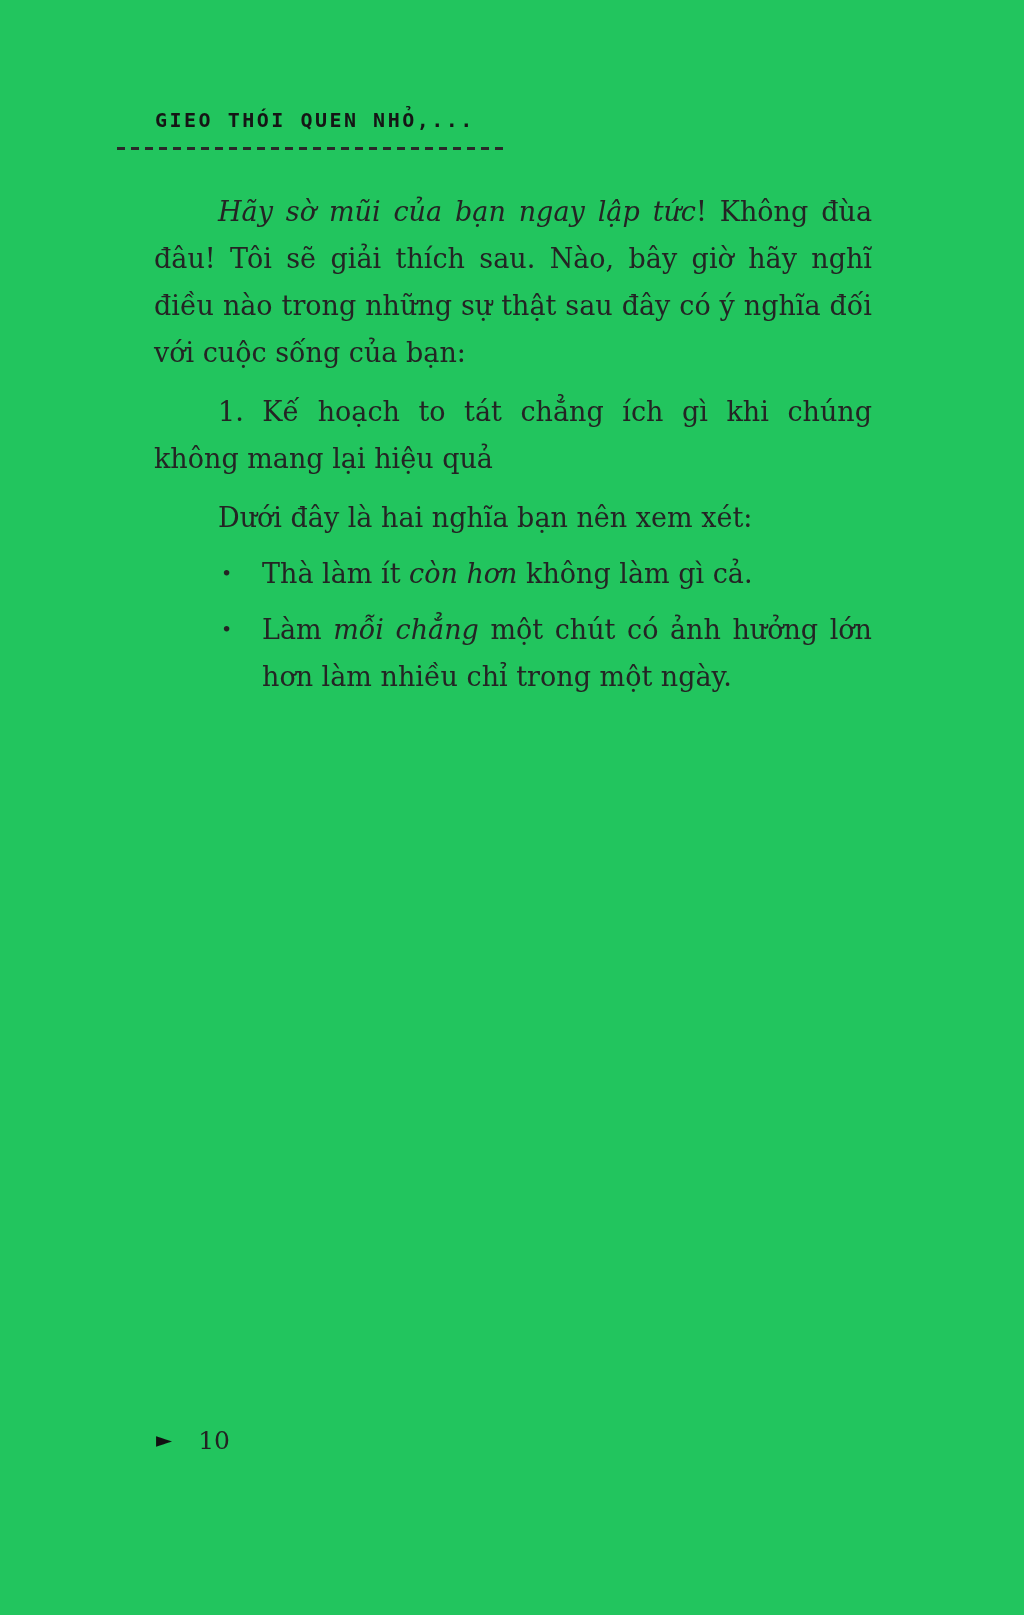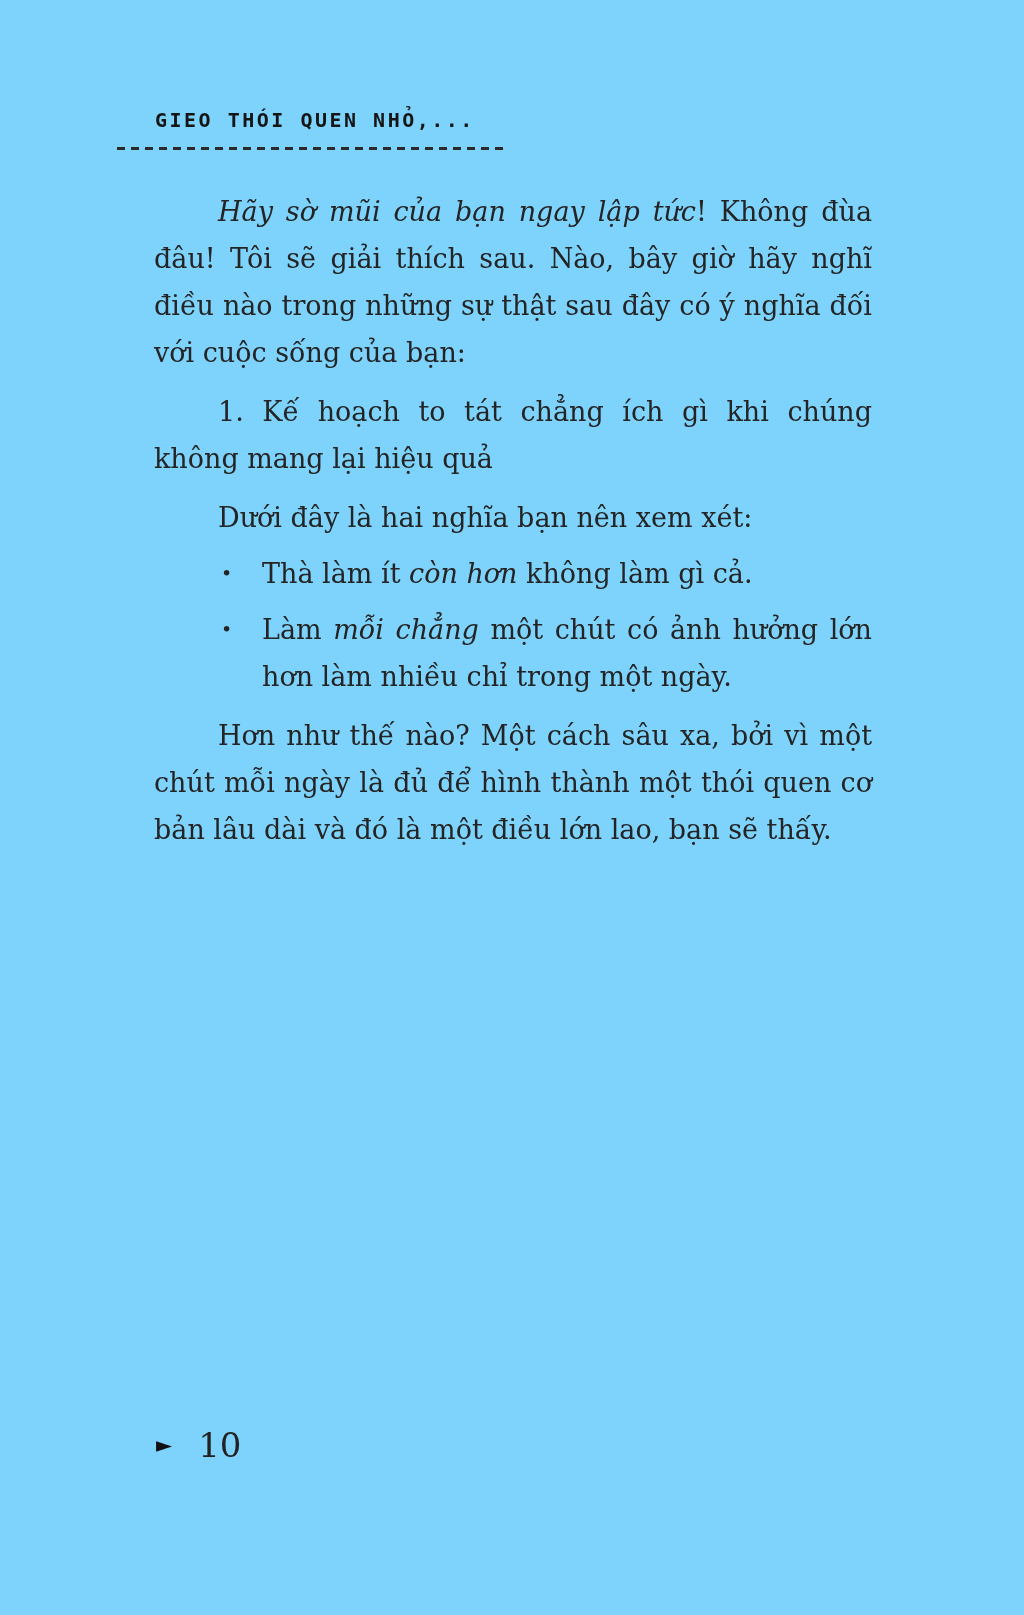--- a/index.html
+++ b/index.html
@@ -9,21 +9,21 @@
   body {
     width: 1024px;
     height: 1615px;
     background: #ffffff;
     font-family: "DejaVu Serif", "Liberation Serif", serif;
   }
   .page {
     position: relative;
     width: 1024px;
     height: 1615px;
-    background: #7dd3fc;
+    background: #22c55e;
     overflow: hidden;
     color: #232323;
   }
 
   
   .header-title {
     position: absolute;
     top: 108px;
     left: 155px;
     font-family: "DejaVu Sans Mono", "Liberation Mono", monospace;
@@ -85,21 +85,21 @@
     align-items: center;
     gap: 26px;
   }
   .marker {
     font-family: "DejaVu Sans", "Liberation Sans", sans-serif;
     font-size: 21px;
     color: #111111;
     line-height: 1;
   }
   .page-number {
-    font-size: 34px;
+    font-size: 25px;
     color: #222222;
     line-height: 1;
   }
 </style>
 </head>
 <body>
 
 <div class="page">
 
   <div class="header-title">GIEO THÓI QUEN NHỎ,...</div>
@@ -120,21 +120,20 @@
     <div class="bullet">
       <span class="dot">•</span>
       <span class="bullet-text">Thà làm ít <em>còn hơn</em> không làm gì cả.</span>
     </div>
 
     <div class="bullet">
       <span class="dot">•</span>
       <span class="bullet-text">Làm <em>mỗi chẳng</em> một chút có ảnh hưởng lớn hơn làm nhiều chỉ trong một ngày.</span>
     </div>
 
-    <p class="para">Hơn như thế nào? Một cách sâu xa, bởi vì một chút mỗi ngày là đủ để hình thành một thói quen cơ bản lâu dài và đó là một điều lớn lao, bạn sẽ thấy.</p>
 
   </div>
 
   <div class="footer">
     <span class="marker">►</span>
     <span class="page-number">10</span>
   </div>
 
 </div>
 

